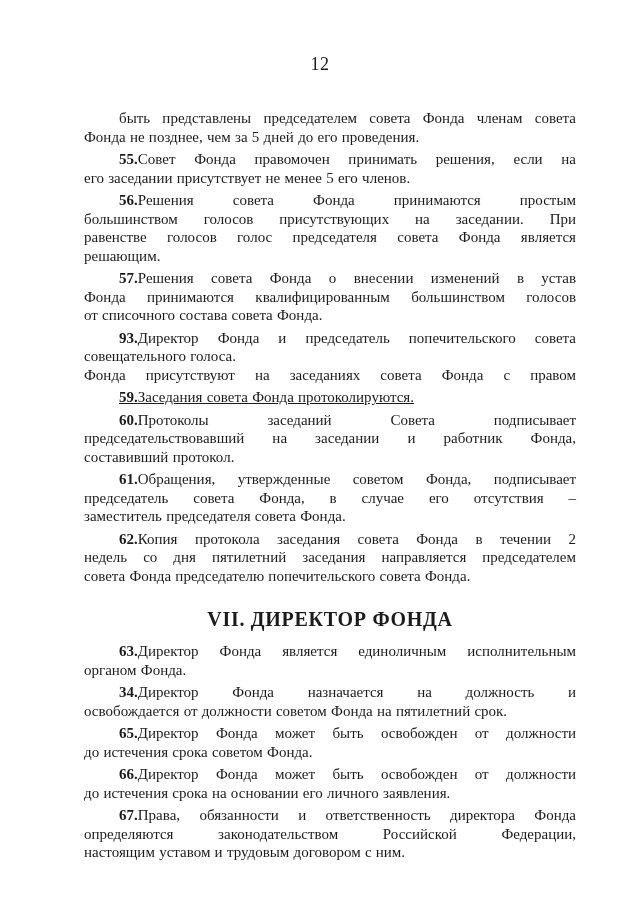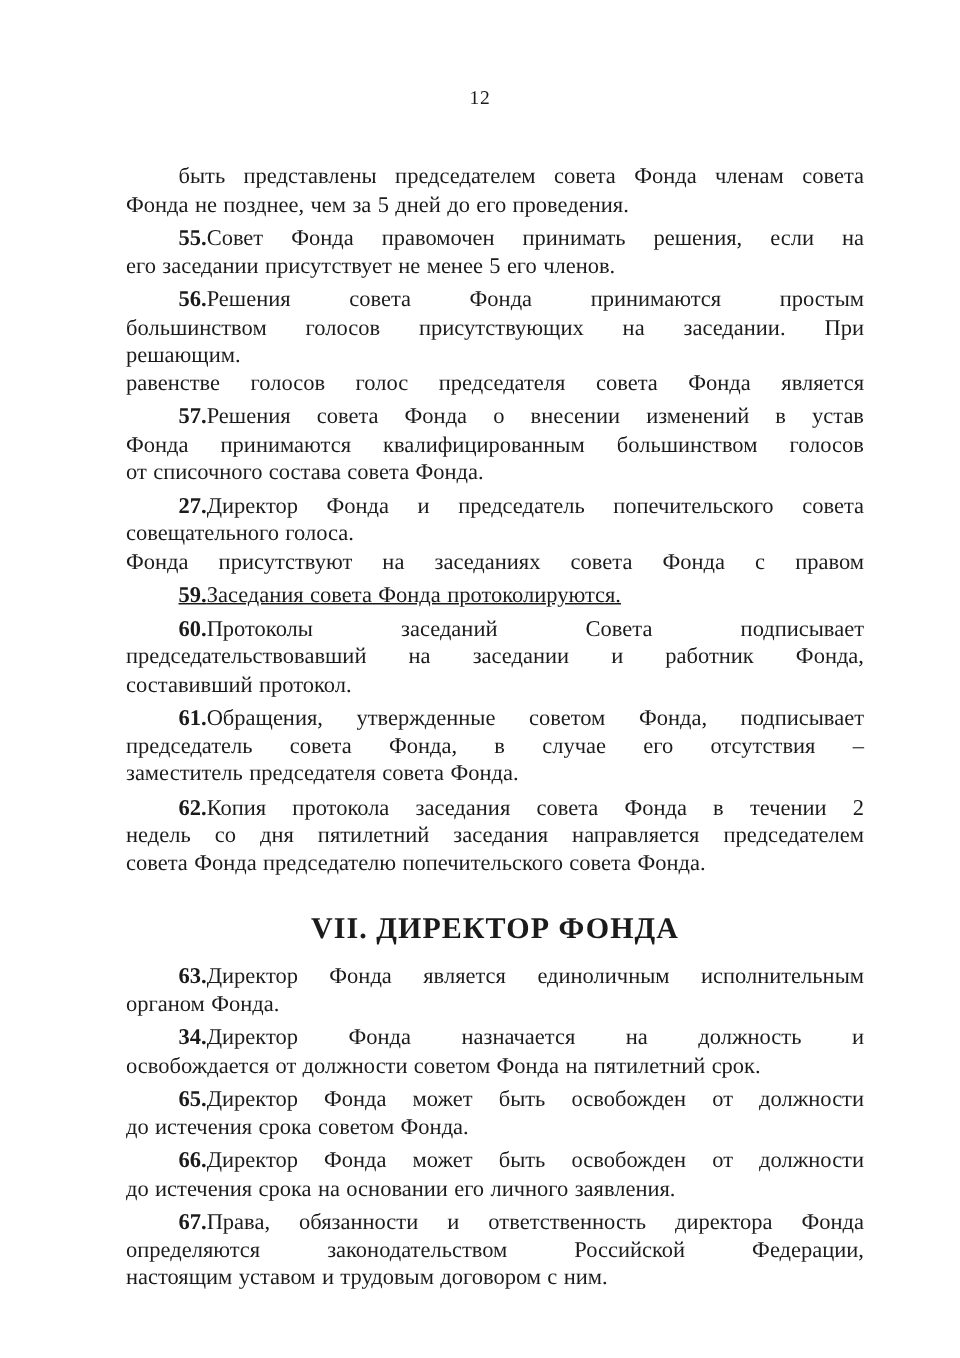--- a/index.html
+++ b/index.html
@@ -13,21 +13,21 @@
     height: 905px;
     background: #ffffff;
     overflow: hidden;
     font-family: "Liberation Serif", "DejaVu Serif", serif;
     color: #1b1b1b;
     box-sizing: border-box;
     padding-top: 57px;
   }
   .page-number {
     text-align: center;
-    font-size: 13px;
+    font-size: 18px;
     line-height: 15px;
     letter-spacing: 0.5px;
     color: #1b1b1b;
   }
   .doc-body {
     margin: 37px 64px 0 84px; 
     font-size: 15px;
     line-height: 18.5px;
   }
   .para {
@@ -74,30 +74,30 @@
         <div class="line first">быть представлены председателем совета Фонда членам совета</div>
         <div class="line last">Фонда не позднее, чем за 5 дней до его проведения.</div>
       </div>
       <div class="para">
         <div class="line first"><span class="para-num">55.</span>Совет Фонда правомочен принимать решения, если на</div>
         <div class="line last">его заседании присутствует не менее 5 его членов.</div>
       </div>
       <div class="para">
         <div class="line first"><span class="para-num">56.</span>Решения совета Фонда принимаются простым</div>
         <div class="line">большинством голосов присутствующих на заседании. При</div>
+        <div class="line">равенстве голосов голос председателя совета Фонда является</div>
         <div class="line last">решающим.</div>
-        <div class="line">равенстве голосов голос председателя совета Фонда является</div>
       </div>
       <div class="para">
         <div class="line first"><span class="para-num">57.</span>Решения совета Фонда о внесении изменений в устав</div>
         <div class="line">Фонда принимаются квалифицированным большинством голосов</div>
         <div class="line last">от списочного состава совета Фонда.</div>
       </div>
       <div class="para">
-        <div class="line first"><span class="para-num">27.</span>Директор Фонда и председатель попечительского совета</div>
+        <div class="line first"><span class="para-num">93.</span>Директор Фонда и председатель попечительского совета</div>
         <div class="line last">совещательного голоса.</div>
         <div class="line">Фонда присутствуют на заседаниях совета Фонда с правом</div>
       </div>
       <div class="para">
         <div class="line first last"><span class="para-num">59.</span>Заседания совета Фонда протоколируются.</div>
       </div>
       <div class="para">
         <div class="line first"><span class="para-num">60.</span>Протоколы заседаний Совета подписывает</div>
         <div class="line">председательствовавший на заседании и работник Фонда,</div>
         <div class="line last">составивший протокол.</div>

